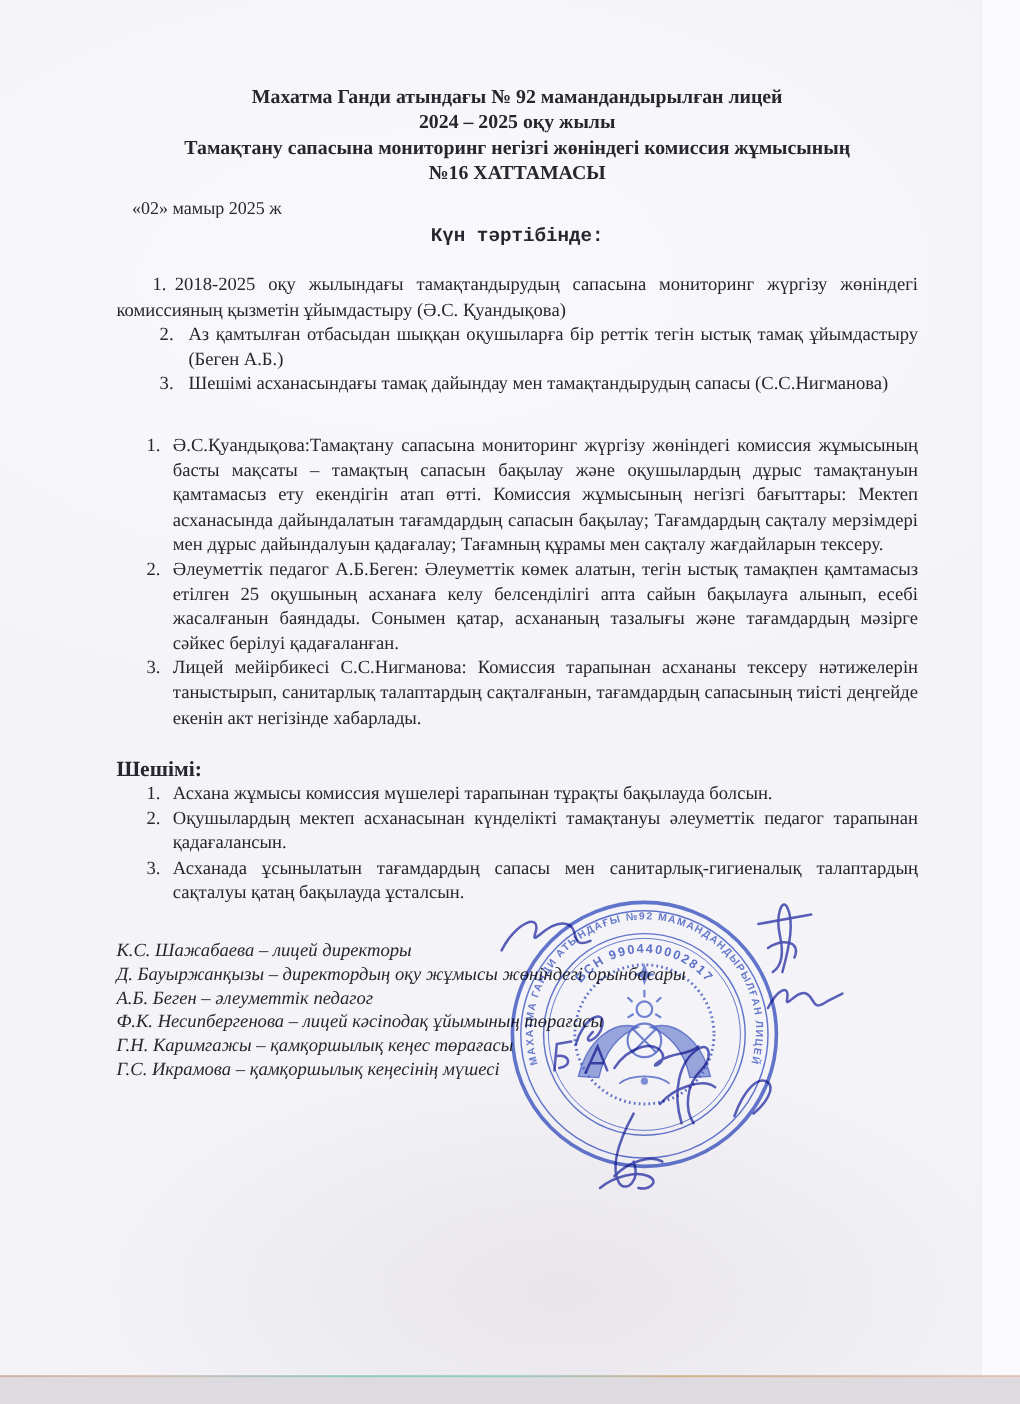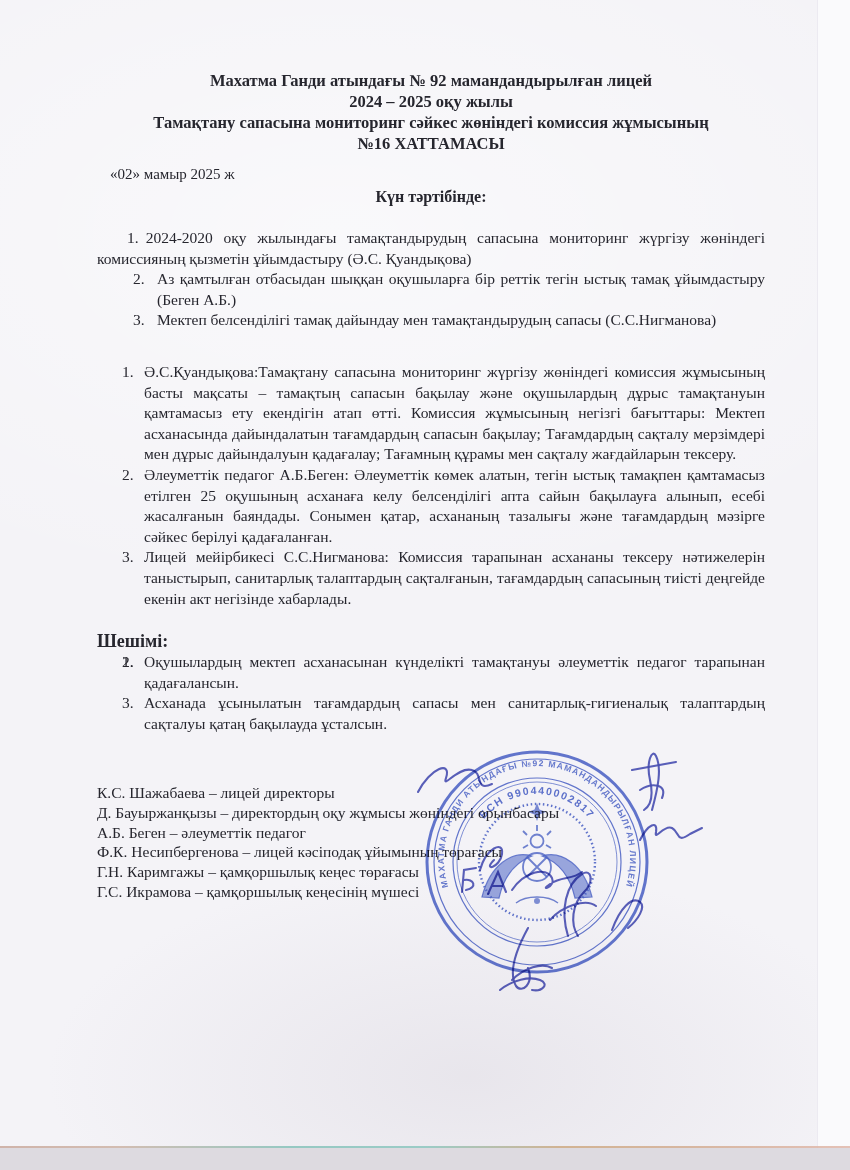--- a/index.html
+++ b/index.html
@@ -19,87 +19,87 @@
     overflow:hidden;
   }
   .edge-right{position:absolute;top:0;left:817px;width:33px;height:1170px;background:#fafafc;border-left:1px solid #eceaf1;}
   .scan-line{position:absolute;left:0;top:1146px;width:850px;height:2px;opacity:.85;
     background:linear-gradient(90deg,#c9a89c,#cdb3a5 14%,#86c2ba 34%,#8cc6bf 50%,#cda982 66%,#d3ad93 82%,#e0b7aa 100%);}
   .scan-bottom{position:absolute;left:0;top:1148px;width:850px;height:22px;background:#dddae0;}
 
   .block{position:absolute;left:97px;width:668px;}
   .title-block{top:70px;text-align:center;font-weight:bold;font-size:16.5px;line-height:21px;}
   .date-line{top:166px;left:110px;width:400px;font-size:15px;}
-  .agenda-heading{top:188px;text-align:center;font-weight:bold;font-size:16px;}
+  .agenda-heading{top:188px;text-align:center;font-weight:bold;font-size:16px;font-family:Liberation Mono, monospace;}
 
   .body-text{font-size:15.5px;line-height:20.6px;}
   .agenda-list{top:228px;}
   .agenda-p1{text-align:justify;text-indent:30px;}
   .agenda-p1 .num{margin-right:7px;}
   .hang{position:relative;text-align:justify;}
   .agenda-list .hang{padding-left:60px;}
   .agenda-list .hang .num{position:absolute;left:36px;top:0;}
   .discussion-list{top:362px;}
   .discussion-list .hang, .decision-list .hang{padding-left:47px;}
   .discussion-list .hang .num, .decision-list .hang .num{position:absolute;left:25px;top:0;}
   .decision-heading{top:631px;font-weight:bold;font-size:18px;}
   .decision-list{top:652px;}
 
-  .signatories{top:783px;font-size:15.5px;line-height:19.8px;}
+  .signatories{top:783px;font-size:15.5px;line-height:19.8px;font-style:italic;}
   .signatories div{white-space:nowrap;}
 
   .stamp{position:absolute;left:420px;top:745px;width:235px;height:235px;
     mix-blend-mode:multiply;opacity:.9;}
   .sigs{position:absolute;left:400px;top:740px;width:400px;height:290px;
     mix-blend-mode:multiply;opacity:.95;}
 </style>
 </head>
 <body>
 
 <div class="page">
 
   <div class="block title-block">
     <div>Махатма Ганди атындағы  № 92 мамандандырылған лицей</div>
     <div>2024 – 2025 оқу жылы</div>
-    <div>Тамақтану сапасына мониторинг сәйкес жөніндегі комиссия жұмысының</div>
+    <div>Тамақтану сапасына мониторинг негізгі жөніндегі комиссия жұмысының</div>
     <div>№16 ХАТТАМАСЫ</div>
   </div>
 
   <div class="block date-line">«02» мамыр 2025 ж</div>
 
   <div class="block agenda-heading">Күн тәртібінде:</div>
 
   <div class="block body-text agenda-list">
     <div class="agenda-p1">
-      <span class="num">1.</span><span>2024-2020 оқу жылындағы тамақтандырудың сапасына мониторинг жүргізу жөніндегі комиссияның қызметін ұйымдастыру (Ә.С. Қуандықова)</span>
+      <span class="num">1.</span><span>2018-2025 оқу жылындағы тамақтандырудың сапасына мониторинг жүргізу жөніндегі комиссияның қызметін ұйымдастыру (Ә.С. Қуандықова)</span>
     </div>
     <div class="hang">
       <span class="num">2.</span><span>Аз қамтылған отбасыдан шыққан оқушыларға бір реттік тегін ыстық тамақ ұйымдастыру (Беген А.Б.)</span>
     </div>
     <div class="hang">
-      <span class="num">3.</span><span>Мектеп белсенділігі тамақ дайындау мен тамақтандырудың сапасы (С.С.Нигманова)</span>
+      <span class="num">3.</span><span>Шешімі асханасындағы тамақ дайындау мен тамақтандырудың сапасы (С.С.Нигманова)</span>
     </div>
   </div>
 
   <div class="block body-text discussion-list">
     <div class="hang">
       <span class="num">1.</span><span>Ә.С.Қуандықова:Тамақтану сапасына мониторинг жүргізу жөніндегі комиссия жұмысының басты мақсаты – тамақтың сапасын бақылау және оқушылардың дұрыс тамақтануын қамтамасыз ету екендігін атап өтті. Комиссия жұмысының негізгі бағыттары: Мектеп асханасында дайындалатын тағамдардың сапасын бақылау; Тағамдардың сақталу мерзімдері мен дұрыс дайындалуын қадағалау; Тағамның құрамы мен сақталу жағдайларын тексеру.</span>
     </div>
     <div class="hang">
       <span class="num">2.</span><span>Әлеуметтік педагог А.Б.Беген: Әлеуметтік көмек алатын, тегін ыстық тамақпен қамтамасыз етілген 25 оқушының асханаға келу белсенділігі апта сайын бақылауға алынып, есебі жасалғанын баяндады. Сонымен қатар, асхананың тазалығы және тағамдардың мәзірге сәйкес берілуі қадағаланған.</span>
     </div>
     <div class="hang">
       <span class="num">3.</span><span>Лицей мейірбикесі С.С.Нигманова: Комиссия тарапынан асхананы тексеру нәтижелерін таныстырып, санитарлық талаптардың сақталғанын, тағамдардың сапасының тиісті деңгейде екенін акт негізінде хабарлады.</span>
     </div>
   </div>
 
   <div class="block decision-heading">Шешімі:</div>
   <div class="block body-text decision-list">
     <div class="hang">
-      <span class="num">1.</span>
+      <span class="num">1.</span><span>Асхана жұмысы комиссия мүшелері тарапынан тұрақты бақылауда болсын.</span>
     </div>
     <div class="hang">
       <span class="num">2.</span><span>Оқушылардың мектеп асханасынан күнделікті тамақтануы әлеуметтік педагог тарапынан қадағалансын.</span>
     </div>
     <div class="hang">
       <span class="num">3.</span><span>Асханада ұсынылатын тағамдардың сапасы мен санитарлық-гигиеналық талаптардың сақталуы қатаң бақылауда ұсталсын.</span>
     </div>
   </div>
 
   <div class="block signatories">

